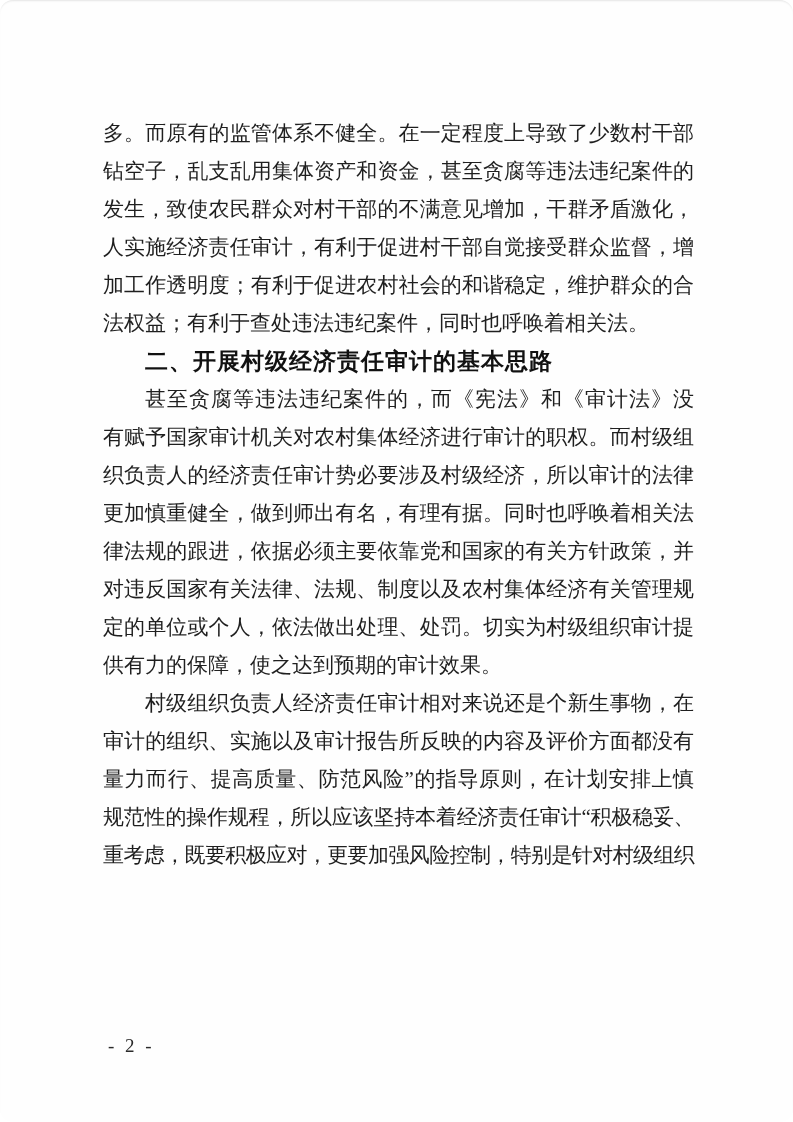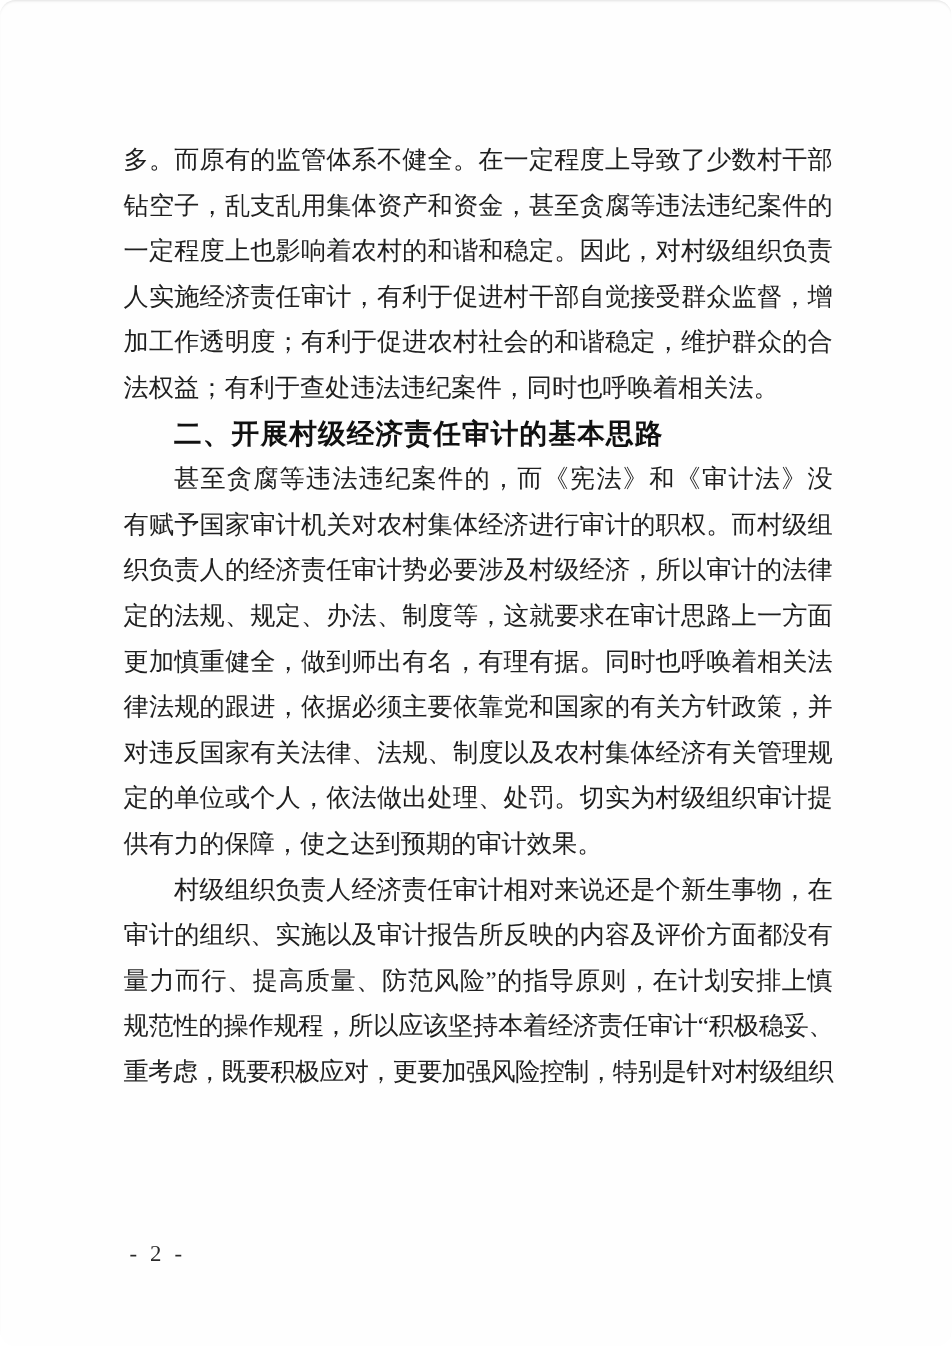--- a/index.html
+++ b/index.html
@@ -61,29 +61,28 @@
     word-spacing: 6px;
   }
 </style>
 </head>
 <body>
 
 <div class="page">
   <main class="text-block">
       <div class="line fill">多。而原有的监管体系不健全。在一定程度上导致了少数村干部</div>
       <div class="line fill">钻空子，乱支乱用集体资产和资金，甚至贪腐等违法违纪案件的</div>
-      <div class="line fill">一定程度上也影响着农村的和谐和稳定。因此，对村级组织负责</div>
+      <div class="line fill">发生，致使农民群众对村干部的不满意见增加，干群矛盾激化，</div>
       <div class="line fill">人实施经济责任审计，有利于促进村干部自觉接受群众监督，增</div>
       <div class="line fill">加工作透明度；有利于促进农村社会的和谐稳定，维护群众的合</div>
       <div class="line">法权益；有利于查处违法违纪案件，同时也呼唤着相关法。</div>
       <div class="line heading indent">二、开展村级经济责任审计的基本思路</div>
       <div class="line indent fill">甚至贪腐等违法违纪案件的，而《宪法》和《审计法》没</div>
       <div class="line fill">有赋予国家审计机关对农村集体经济进行审计的职权。而村级组</div>
       <div class="line fill">织负责人的经济责任审计势必要涉及村级经济，所以审计的法律</div>
-      <div class="line fill">定的法规、规定、办法、制度等，这就要求在审计思路上一方面</div>
       <div class="line fill">更加慎重健全，做到师出有名，有理有据。同时也呼唤着相关法</div>
       <div class="line fill">律法规的跟进，依据必须主要依靠党和国家的有关方针政策，并</div>
       <div class="line fill">对违反国家有关法律、法规、制度以及农村集体经济有关管理规</div>
       <div class="line fill">定的单位或个人，依法做出处理、处罚。切实为村级组织审计提</div>
       <div class="line">供有力的保障，使之达到预期的审计效果。</div>
       <div class="line indent fill">村级组织负责人经济责任审计相对来说还是个新生事物，在</div>
       <div class="line fill">审计的组织、实施以及审计报告所反映的内容及评价方面都没有</div>
       <div class="line fill">量力而行、提高质量、防范风险”的指导原则，在计划安排上慎</div>
       <div class="line fill tight">规范性的操作规程，所以应该坚持本着经济责任审计“积极稳妥、</div>
       <div class="line fill tight">重考虑，既要积极应对，更要加强风险控制，特别是针对村级组织</div>

